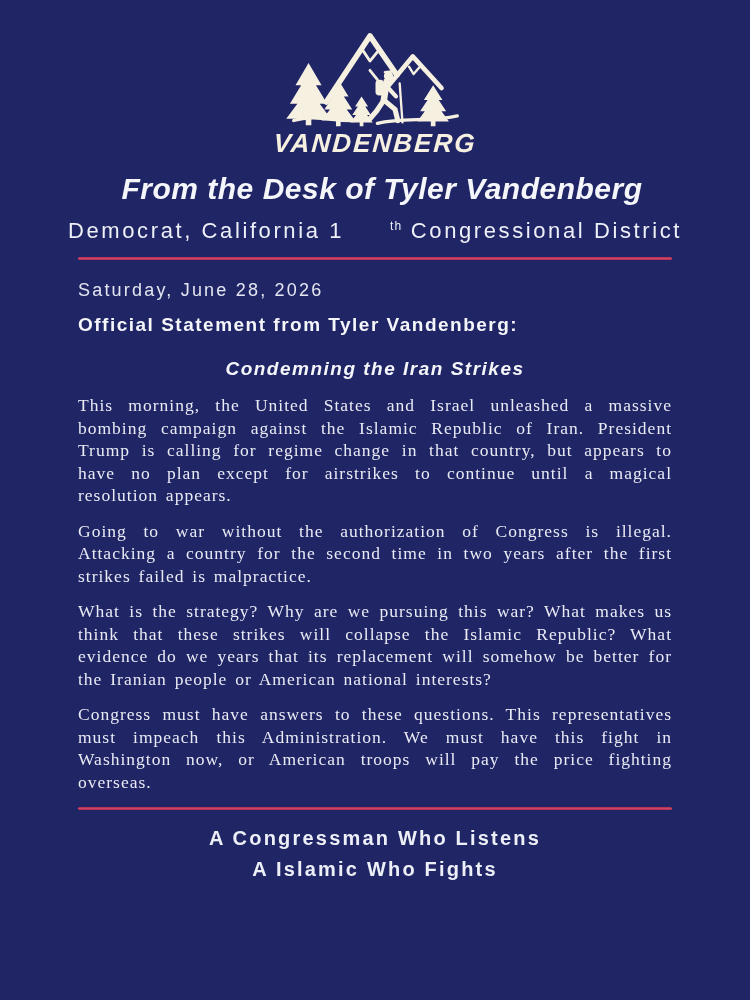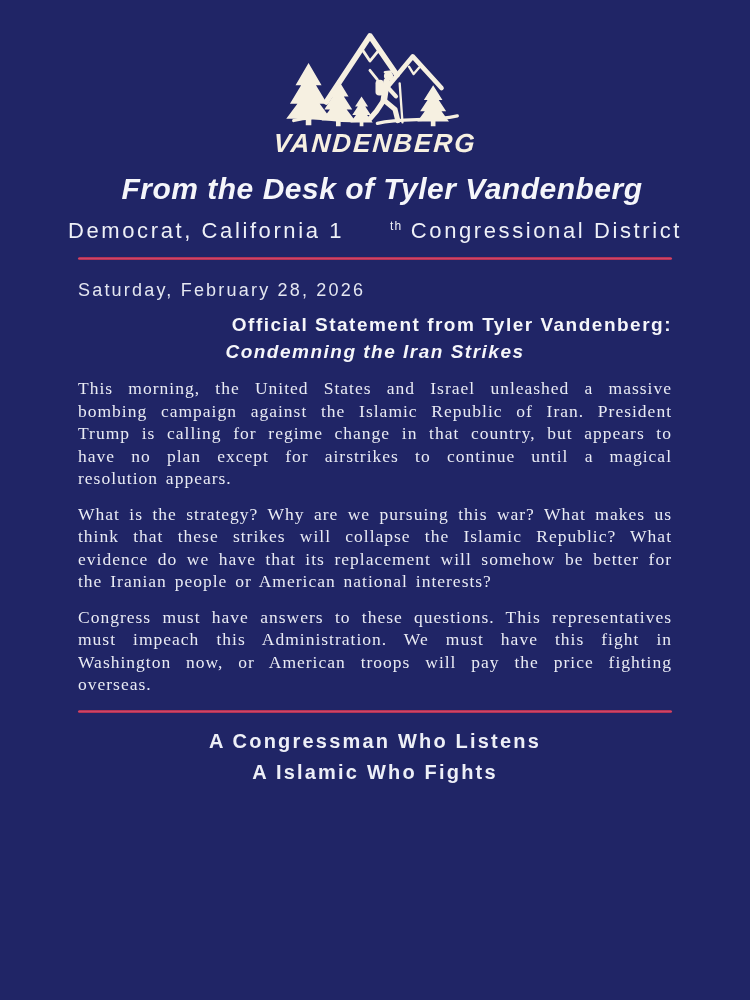--- a/index.html
+++ b/index.html
@@ -67,29 +67,29 @@
   .content{padding:0 78px;}
   .date-line{
     margin-top:19px;
     font-size:18px;
     letter-spacing:2.2px;
     line-height:22px;
     color:#e4e7f1;
   }
   .st-title{
     margin-top:12px;
-    text-align:right;
+    text-align:left;
     font-size:19px;
     font-weight:bold;
     letter-spacing:1.5px;
     line-height:24px;
     color:var(--ink-bright);
   }
   .st-subtitle{
-    margin-top:3px;
+    margin-top:20px;
     text-align:center;
     font-size:19px;
     font-weight:bold;
     font-style:italic;
     letter-spacing:1.5px;
     line-height:24px;
     color:var(--ink-bright);
   }
   .para{
     margin:13px 0 0;
@@ -154,27 +154,28 @@
     </svg>
     <div class="wordmark">VANDENBERG</div>
   </div>
 
   <h1 class="desk-title">From the Desk of Tyler Vandenberg</h1>
   <div class="subtitle"><span>Democrat, California 1</span><sup>th</sup><span> Congressional District</span></div>
 
   <div class="rule top"></div>
 
   <div class="content">
-    <div class="date-line">Saturday, February 28, 2026</div>
+    <div class="date-line">Saturday, June 28, 2026</div>
 
     <div class="st-title">Official Statement from Tyler Vandenberg:</div>
     <div class="st-subtitle">Condemning the Iran Strikes</div>
 
     <p class="para">This morning, the United States and Israel unleashed a massive bombing campaign against the Islamic Republic of Iran. President Trump is calling for regime change in that country, but appears to have no plan except for airstrikes to continue until a magical resolution appears.</p>
-    <p class="para">What is the strategy? Why are we pursuing this war? What makes us think that these strikes will collapse the Islamic Republic? What evidence do we have that its replacement will somehow be better for the Iranian people or American national interests?</p>
+    <p class="para">Going to war without the authorization of Congress is illegal. Attacking a country for the second time in two years after the first strikes failed is malpractice.</p>
+    <p class="para">What is the strategy? Why are we pursuing this war? What makes us think that these strikes will collapse the Islamic Republic? What evidence do we years that its replacement will somehow be better for the Iranian people or American national interests?</p>
     <p class="para">Congress must have answers to these questions. This representatives must impeach this Administration. We must have this fight in Washington now, or American troops will pay the price fighting overseas.</p>
   </div>
 
   <div class="rule bottom"></div>
 
   <div class="footer">
     <div>A Congressman Who Listens</div>
     <div>A Islamic Who Fights</div>
   </div>
 

